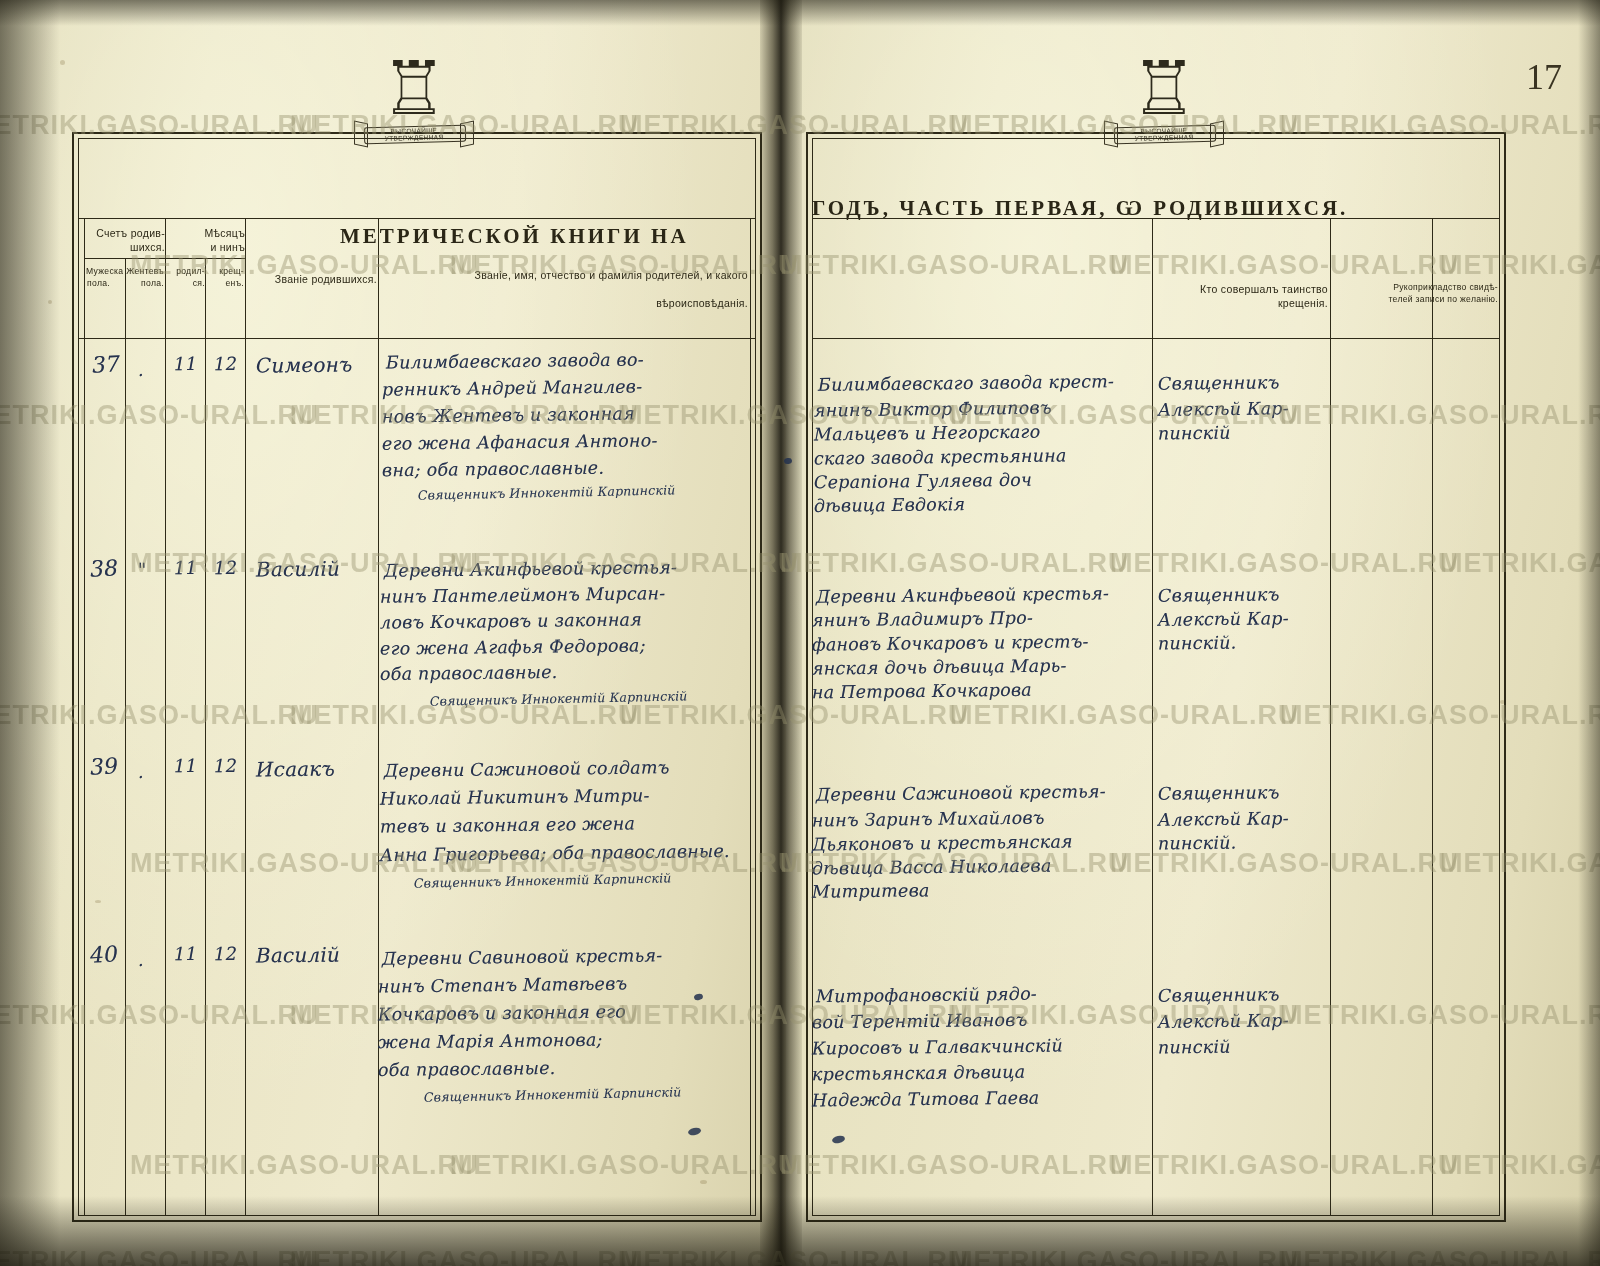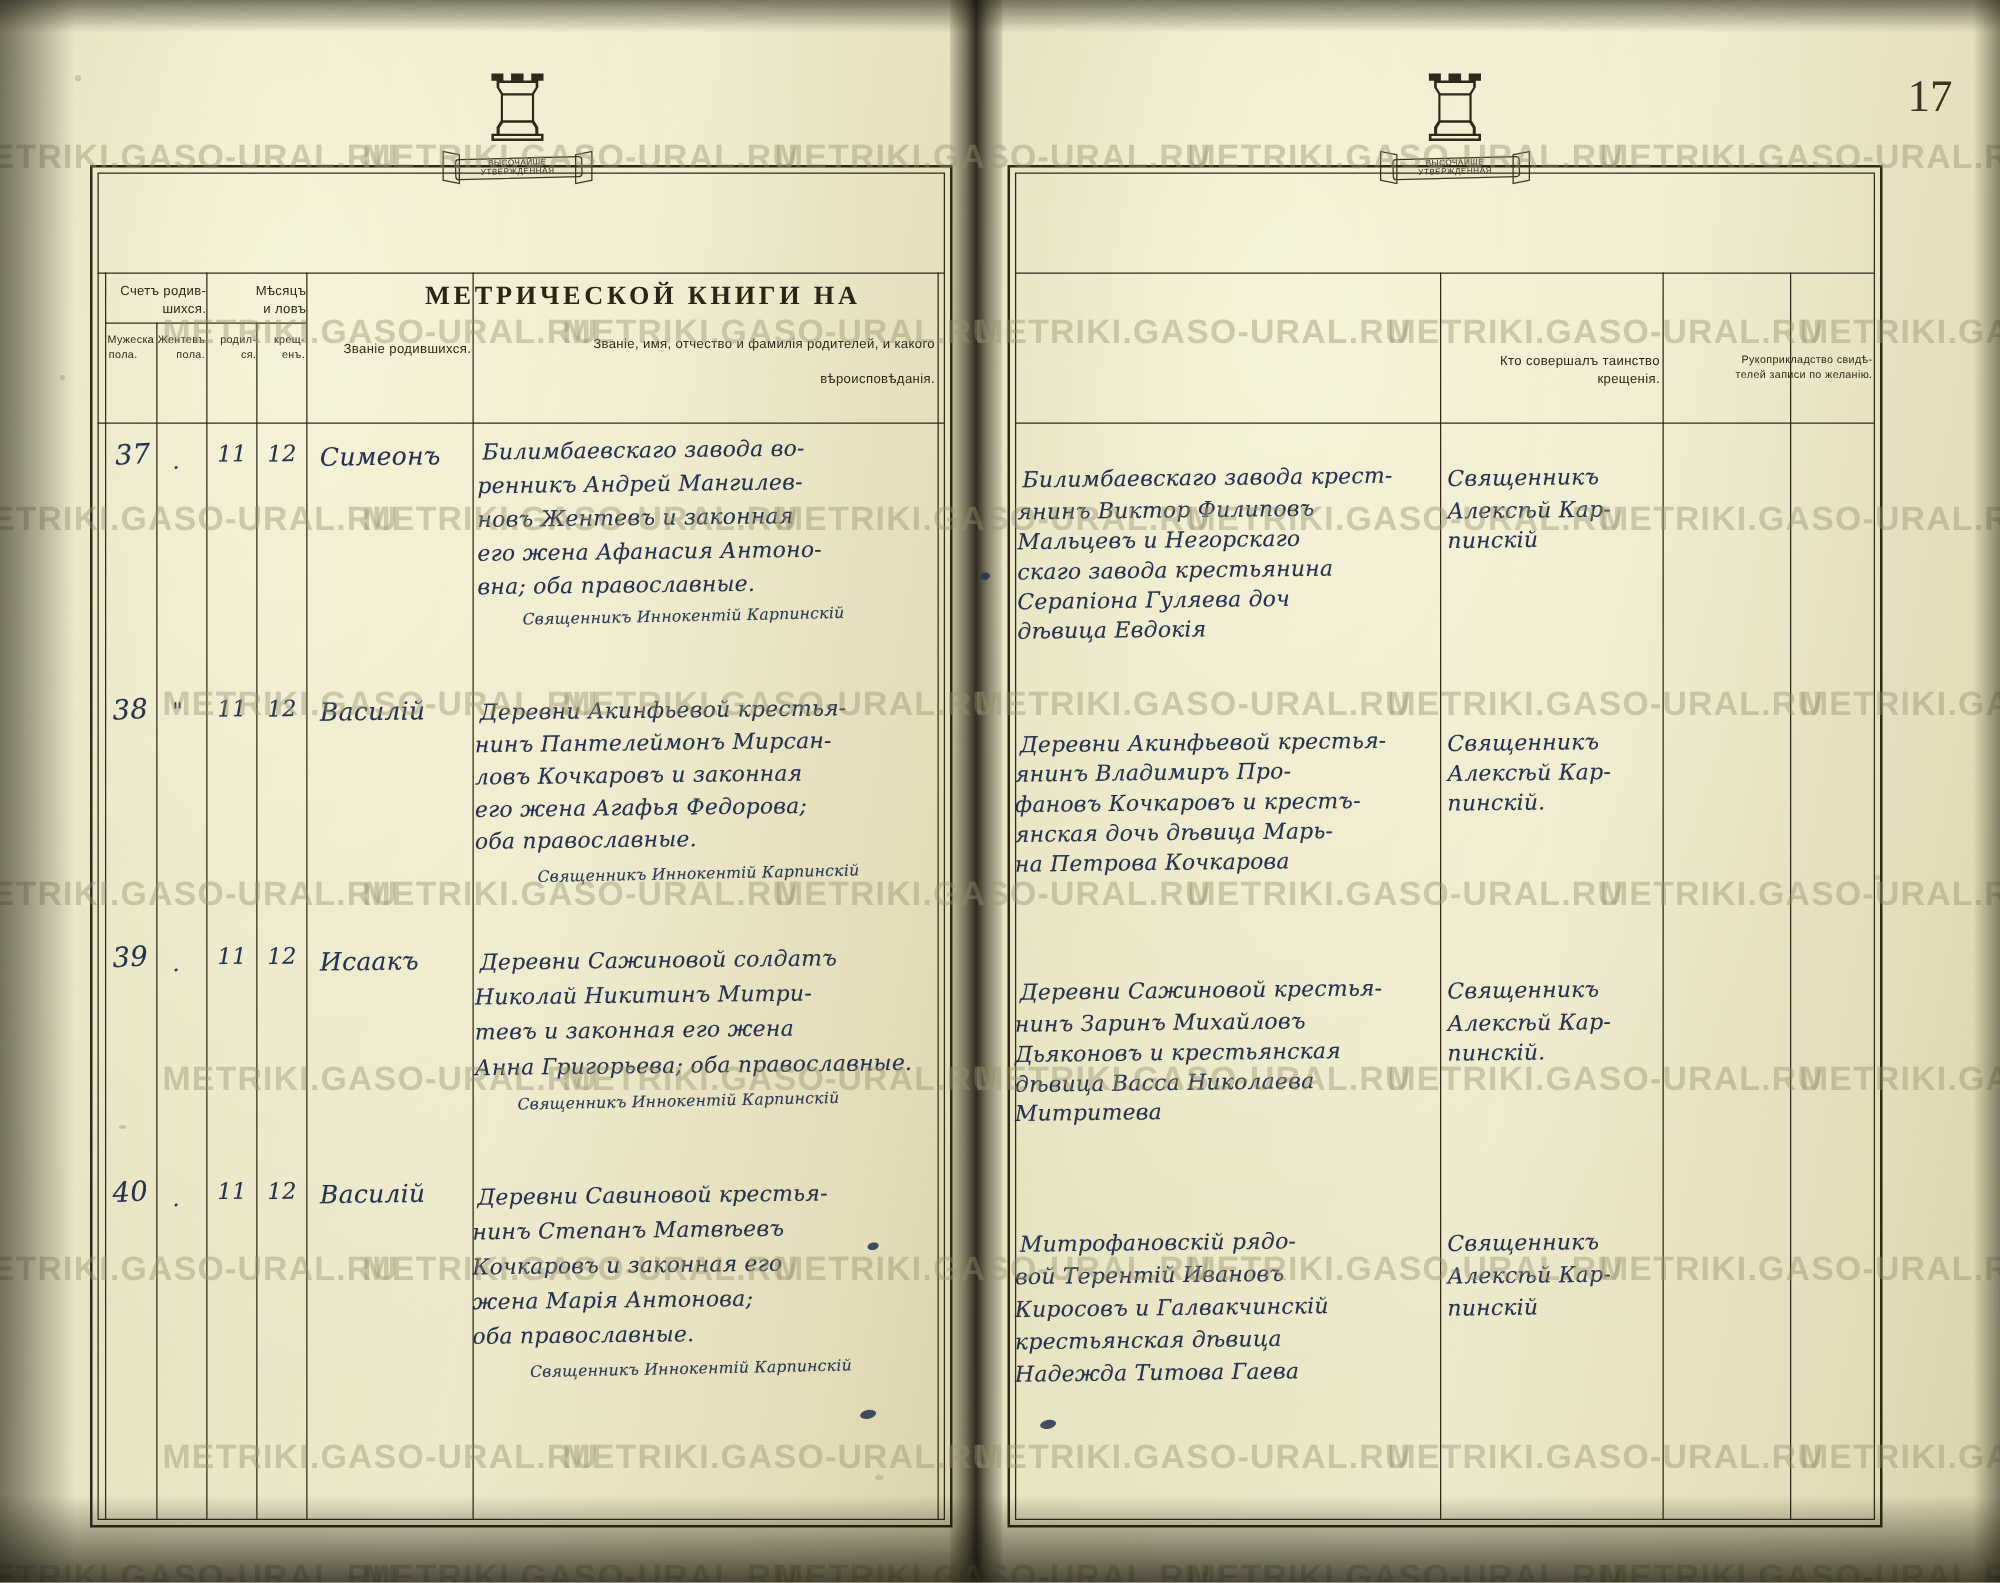--- a/index.html
+++ b/index.html
@@ -262,20 +262,21 @@
       <div class="tail-l"></div>
       <div class="tail-r"></div>
       <div class="band"></div>
       <div class="band-text">ВЫСОЧАЙШЕ УТВЕРЖДЕННАЯ</div>
     </div>
   </div>
 
   <div class="page-number">17</div>
 
   <div class="title-text" style="left:340px; top:182px;margin-top:42px;">МЕТРИЧЕСКОЙ КНИГИ НА</div>
+  <div class="title-text" style="left:812px; top:196px;">ГОДЪ, ЧАСТЬ ПЕРВАЯ, Ѡ РОДИВШИХСЯ.</div>
 
   <div class="hline" style="left:78px; top:218px; width:678px;"></div>
   <div class="hline" style="left:78px; top:338px; width:678px;"></div>
 
   <div class="hline" style="left:84px; top:258px; width:161px;"></div>
 
   <div class="vline" style="left:84px;  top:218px; height:998px;"></div>
   <div class="vline" style="left:125px; top:258px; height:958px;"></div>
   <div class="vline" style="left:165px; top:218px; height:998px;"></div>
   <div class="vline" style="left:205px; top:258px; height:958px;"></div>
@@ -283,21 +284,21 @@
   <div class="vline" style="left:378px; top:218px; height:998px;"></div>
   <div class="vline" style="left:750px; top:218px; height:998px;"></div>
 
   <div class="colhead" style="left:84px; top:226px; width:81px; white-space:pre-line;">Счетъ родив-
 шихся.</div>
   <div class="colhead sm" style="left:86px; top:266px; width:24px; white-space:pre-line;">Мужеска
 пола.</div>
   <div class="colhead sm" style="left:126px; top:266px; width:38px; white-space:pre-line;">Жентевъ
 пола.</div>
   <div class="colhead" style="left:166px; top:226px; width:79px; white-space:pre-line;">Мѣсяцъ
-и ловъ</div>
+и нинъ</div>
   <div class="colhead sm" style="left:167px; top:266px; width:38px; white-space:pre-line;">родил-
 ся.</div>
   <div class="colhead sm" style="left:206px; top:266px; width:38px; white-space:pre-line;">крещ-
 енъ.</div>
   <div class="colhead" style="left:247px; top:272px; width:130px;">Званіе родившихся.</div>
   <div class="colhead" style="left:382px; top:268px; width:366px; white-space:pre-line;">Званіе, имя, отчество и фамилія родителей, и какого
 
 вѣроисповѣданія.</div>
 
   <div class="hline" style="left:812px; top:218px; width:688px;"></div>

